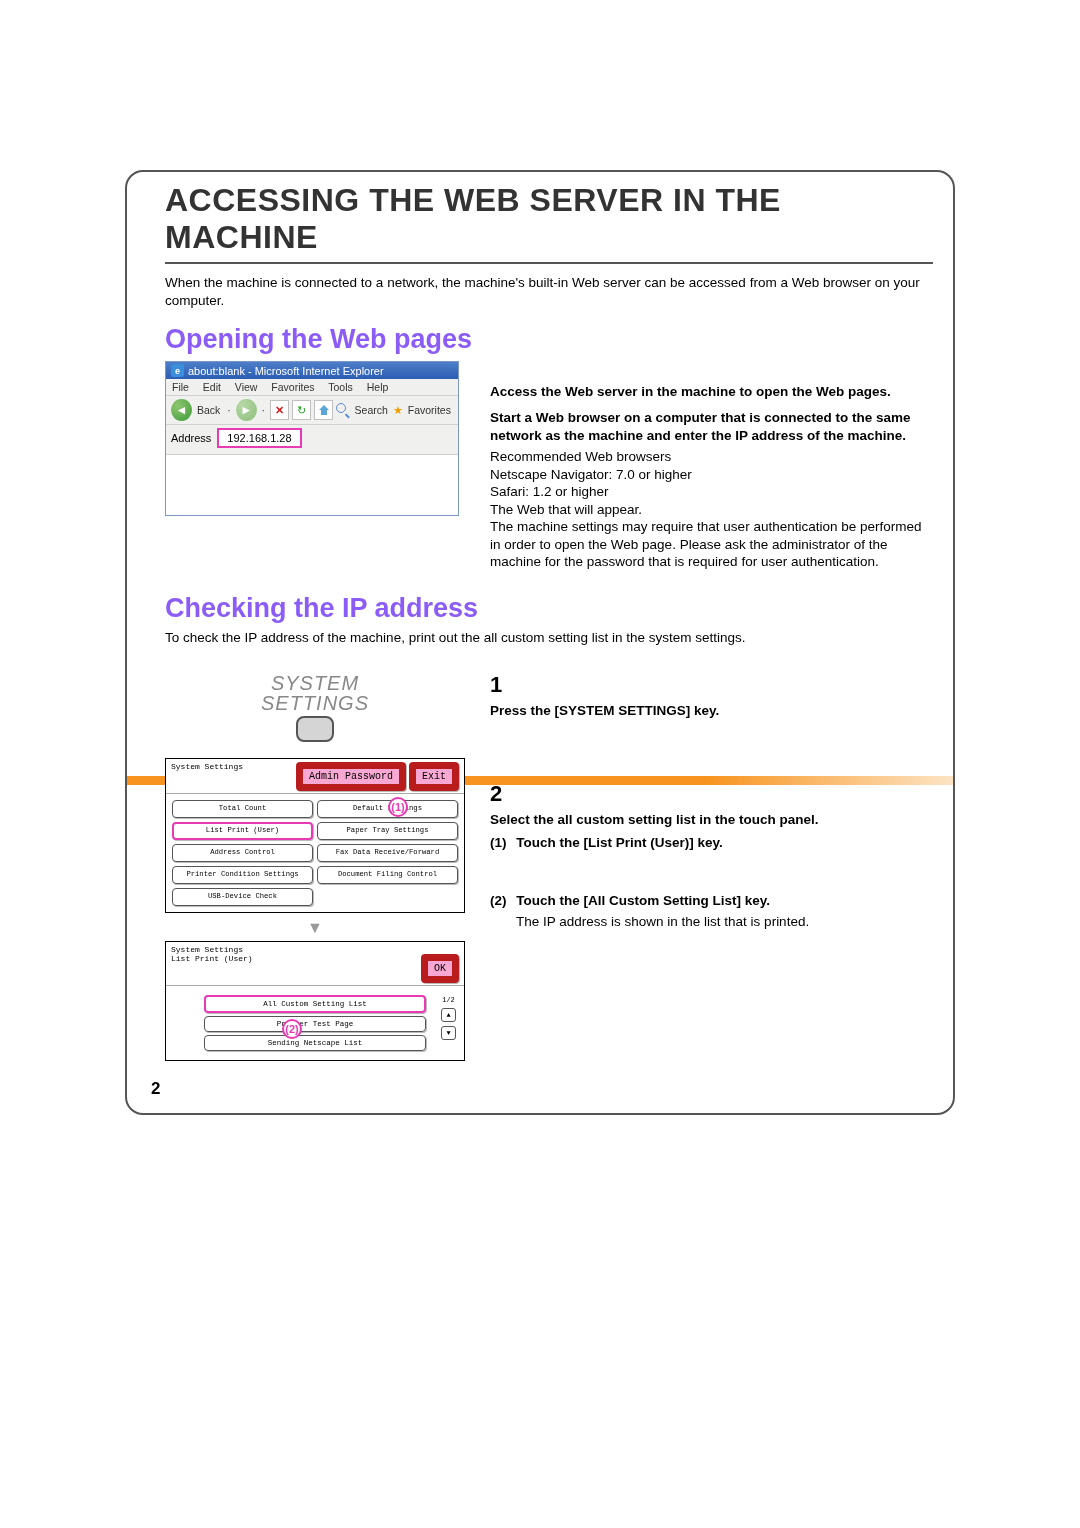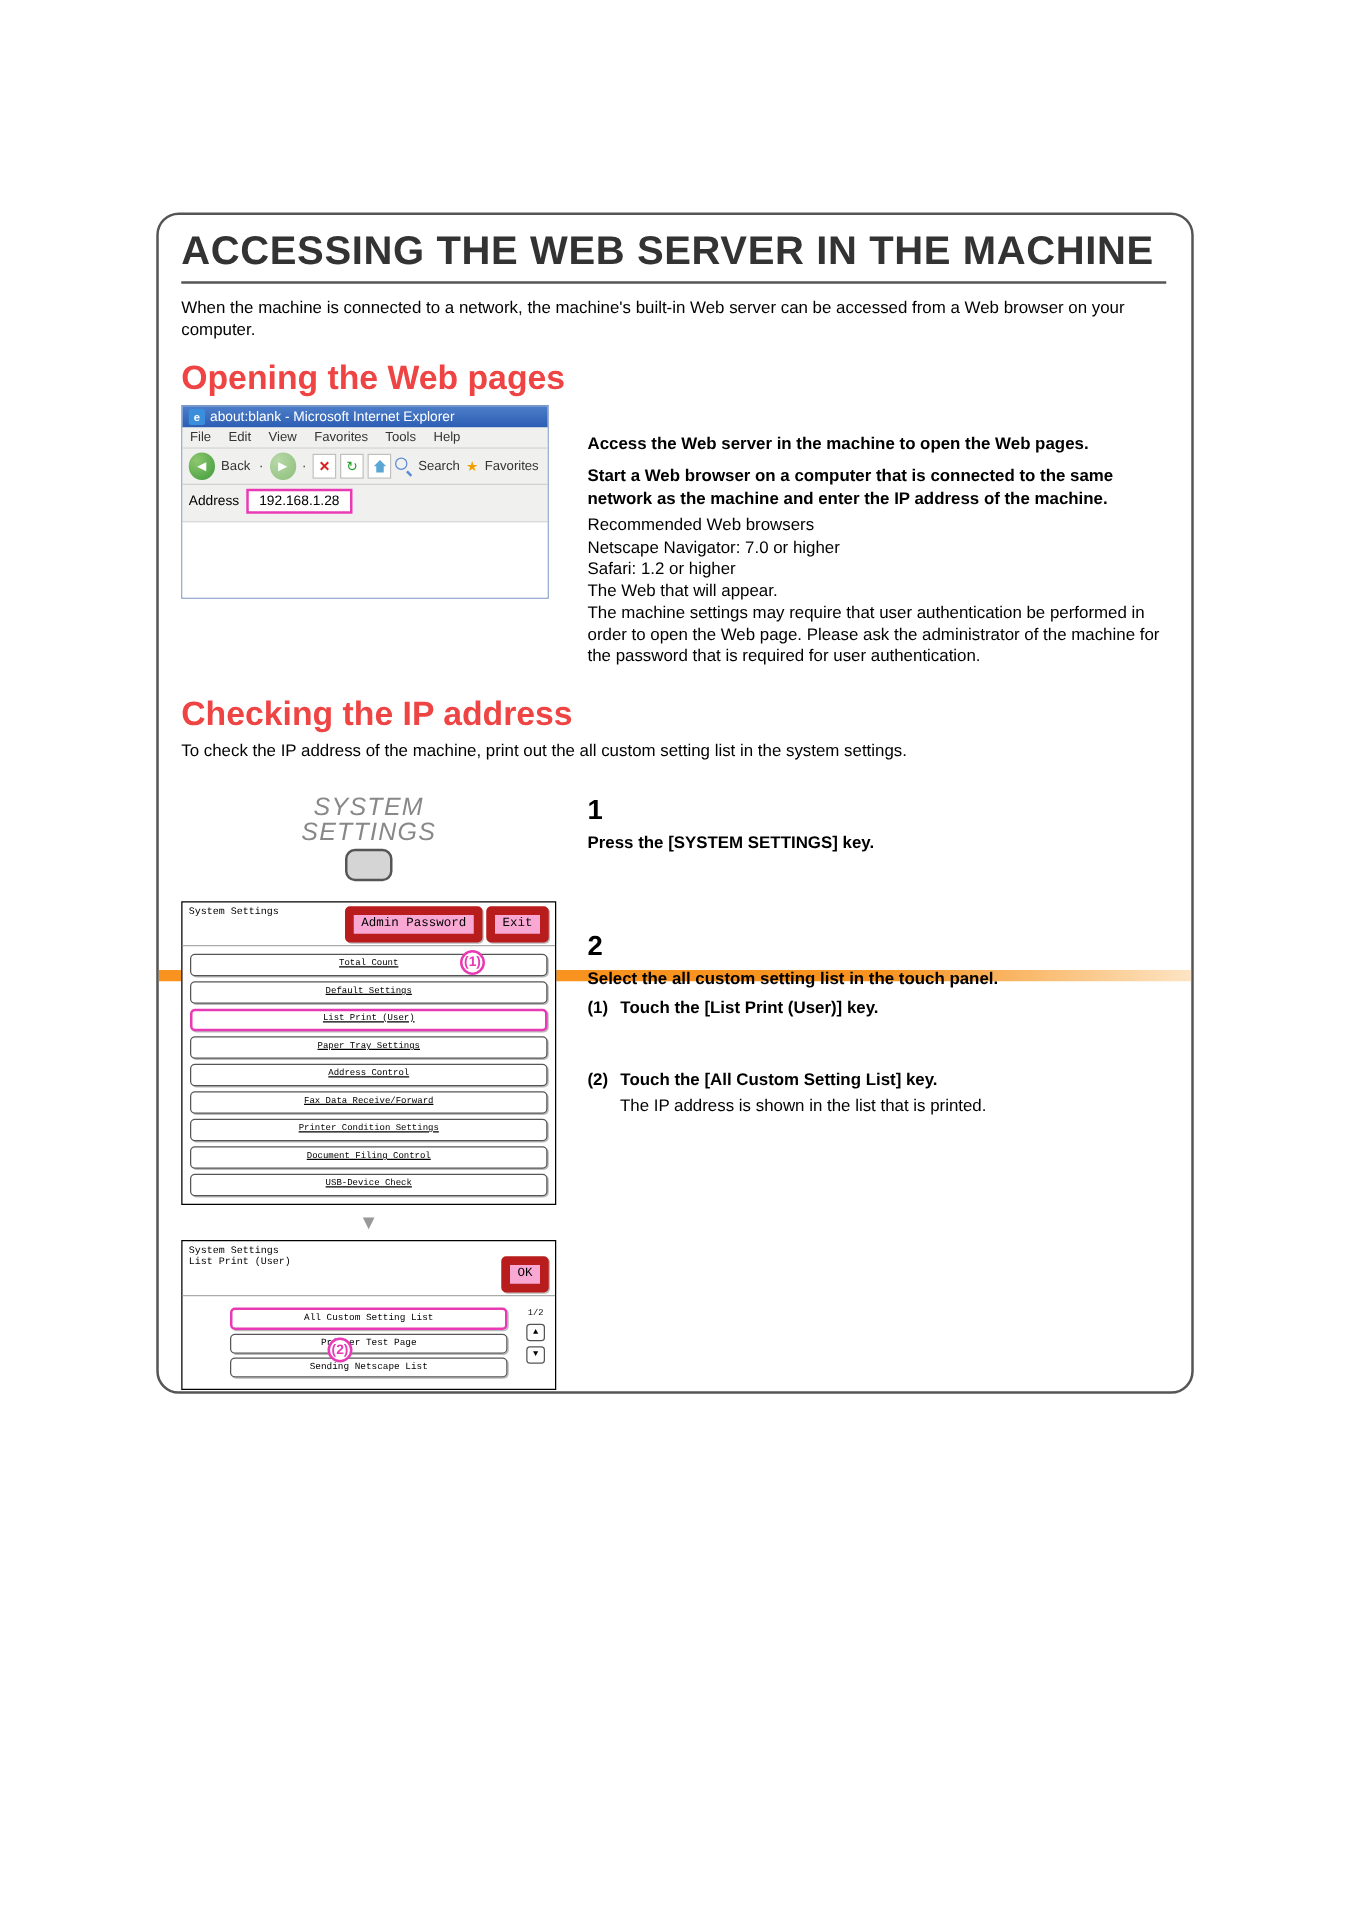--- a/index.html
+++ b/index.html
@@ -28,42 +28,42 @@
     position: absolute;
     top: 604px;
     left: 0; right: 0;
     height: 9px;
     background: linear-gradient(to right, #f7931e 0%, #f7931e 70%, #fde4c4 100%);
     z-index: 0;
   }
   .content {
     position: relative;
     z-index: 1;
-    padding: 10px 20px 20px 18px;
+    padding: 10px 20px 20px 38px;
   }
   h1.title {
     font-size: 32px;
     font-weight: bold;
     letter-spacing: 0.5px;
     margin: 0 0 6px 0;
     color: #333;
     font-variant: small-caps;
     text-transform: uppercase;
   }
   .title-underline {
     border-bottom: 2px solid #555;
     margin-bottom: 10px;
   }
   .intro {
     font-size: 13.5px;
     line-height: 1.35;
     margin: 0 0 14px 0;
   }
   h2.section {
-    color: #ef4444;
+    color: #8b5cf6;
     font-size: 27px;
     margin: 0 0 6px 0;
     font-weight: bold;
   }
   .two-col {
     display: flex;
     gap: 25px;
   }
   .left-col { width: 300px; flex-shrink: 0; }
   .right-col { flex: 1; font-size: 13.5px; line-height: 1.3; margin-top: 22px; }
@@ -199,24 +199,23 @@
     border: 7px solid #b91c1c;
     border-radius: 4px;
     padding: 2px 6px;
     margin-left: 3px;
     background: #f9a8d4;
     box-shadow: 1px 1px 0 #bbb;
     font-size: 10px;
   }
   .panel-grid {
     display: grid;
-    grid-template-columns: repeat(1, 1fr);
+    grid-template-columns: repeat(2, 1fr);
     gap: 4px;
     padding: 6px;
-    text-decoration: underline;
   }
   .gbtn {
     border: 1px solid #555;
     border-radius: 4px;
     text-align: center;
     padding: 3px 2px;
     font-size: 7.2px;
     line-height: 1.1;
     box-shadow: 1px 1px 0 #bbb;
     background: #fff;

